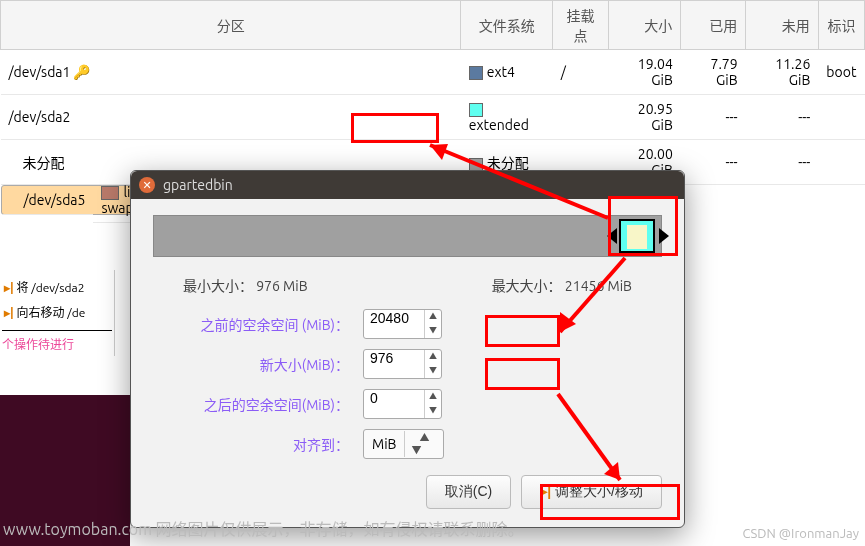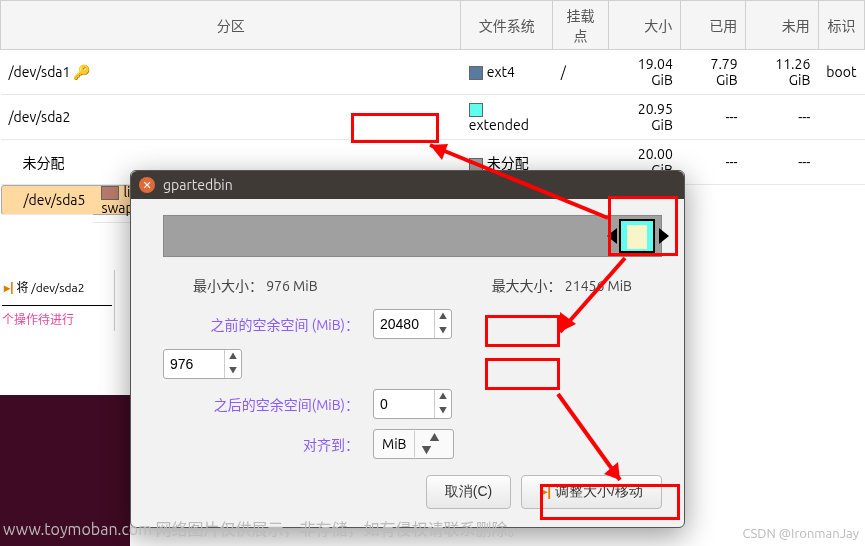--- a/index.html
+++ b/index.html
@@ -23,31 +23,31 @@
 .pend .arr { color:#e07b00; font-weight:bold; }
 .pend .ftr { border-top:1px solid #000000; margin-top:6px; padding-top:4px; color:#ec4899; }
 
 
 .deskbg { position:absolute; left:0; top:395px; width:130px; height:151px; background:#3f0a23; }
 
 
 .dlg { position:absolute; left:130px; top:170px; width:555px; background:#f2f2f2; border:1px solid #555; border-radius:6px; box-shadow:0 8px 30px rgba(0,0,0,0.4); }
 .dlg-title { background:#3f3a36; color:#ddd; padding:6px 8px; border-radius:6px 6px 0 0; display:flex; align-items:center; gap:8px; }
 .close-btn { width:16px; height:16px; border-radius:50%; background:#e06b3a; color:#fff; font-size:11px; line-height:16px; text-align:center; }
-.dlg-body { padding:16px 22px 18px;margin-left:10px; }
+.dlg-body { padding:16px 22px 18px; }
 .slider-box { border:1px solid #888; height:42px; background:#a0a0a0; position:relative; margin-bottom:18px; }
 .slider-thumb { position:absolute; right:6px; top:3px; width:36px; height:34px; border:2px solid #000; background:#5ffff0; }
 .slider-thumb::after { content:""; position:absolute; left:6px; top:4px; width:20px; height:24px; background:#f8f6c8; }
 .slider-tri-l,.slider-tri-r { position:absolute; top:12px; width:0; height:0; border-top:8px solid transparent; border-bottom:8px solid transparent; }
 .slider-tri-l { right:44px; border-right:10px solid #000; }
 .slider-tri-r { right:-8px; border-left:10px solid #000; }
 .minmax { display:flex; justify-content:space-between; color:#444; margin-bottom:14px; padding:0 30px; }
 .fld { display:flex; align-items:center; margin-bottom:10px; }
 .fld label { width:210px; text-align:right; padding-right:14px; color:#8b5cf6; }
-.spin { display:flex; align-items:center; border:1px solid #aaa; border-radius:3px; background:#fff; height:30px; }
+.spin { display:flex; align-items:flex-start; border:1px solid #aaa; border-radius:3px; background:#fff; height:30px; }
 .spin input { border:0; width:60px; padding:0 6px; font-size:14px; background:transparent; }
 .spin .btns { display:flex; flex-direction:column; border-left:1px solid #ccc; }
 .spin .btns span { font-size:8px; line-height:14px; padding:0 4px; color:#555; }
 .sel { display:flex; align-items:center; border:1px solid #aaa; border-radius:3px; background:#fafafa; height:30px; }
 .sel span:first-child { padding:0 8px; }
 .sel .sep { border-left:1px solid #ccc; padding:0 6px; color:#555; font-size:10px; display:flex; flex-direction:column; line-height:13px; }
 .dlg-btns { display:flex; justify-content:flex-end; gap:10px; margin-top:16px; }
 .btn { border:1px solid #bbb; border-radius:4px; background:linear-gradient(#fdfdfd,#e8e8e8); padding:7px 18px; font-size:14px; color:#333; }
 .btn .ico { color:#e07b00; font-weight:bold; margin-right:4px; }
 
@@ -111,20 +111,21 @@
       <td class="num">975.00 MiB</td>
       <td class="num">0.00 字节</td>
       <td class="num">975.00 MiB</td>
       <td></td>
     </tr>
   </tbody>
 </table>
 
 <div class="pend">
   <div class="itm"><span class="arr">▸|</span> <span>将 /dev/sda2</span></div>
+  <div class="itm"><span class="arr">▸|</span> <span>向右移动 /de</span></div>
   <div class="ftr">个操作待进行</div>
 </div>
 <div class="deskbg"></div>
 
 <div class="dlg">
   <div class="dlg-title">
     <span class="close-btn">✕</span>
     <span>gpartedbin</span>
   </div>
   <div class="dlg-body">
@@ -142,20 +143,21 @@
       <label>之前的空余空间 (MiB)：</label>
       <div class="spin">
         <input value="20480" style="">
         <div class="btns">
             <span>▲</span>
             <span>▼</span>
           </div>
       </div>
     </div>
     <div class="fld">
+      <label>新大小(MiB)：</label>
       <div class="spin">
         <input value="976" style="">
         <div class="btns">
             <span>▲</span>
             <span>▼</span>
           </div>
       </div>
     </div>
     <div class="fld">
       <label>之后的空余空间(MiB)：</label>

